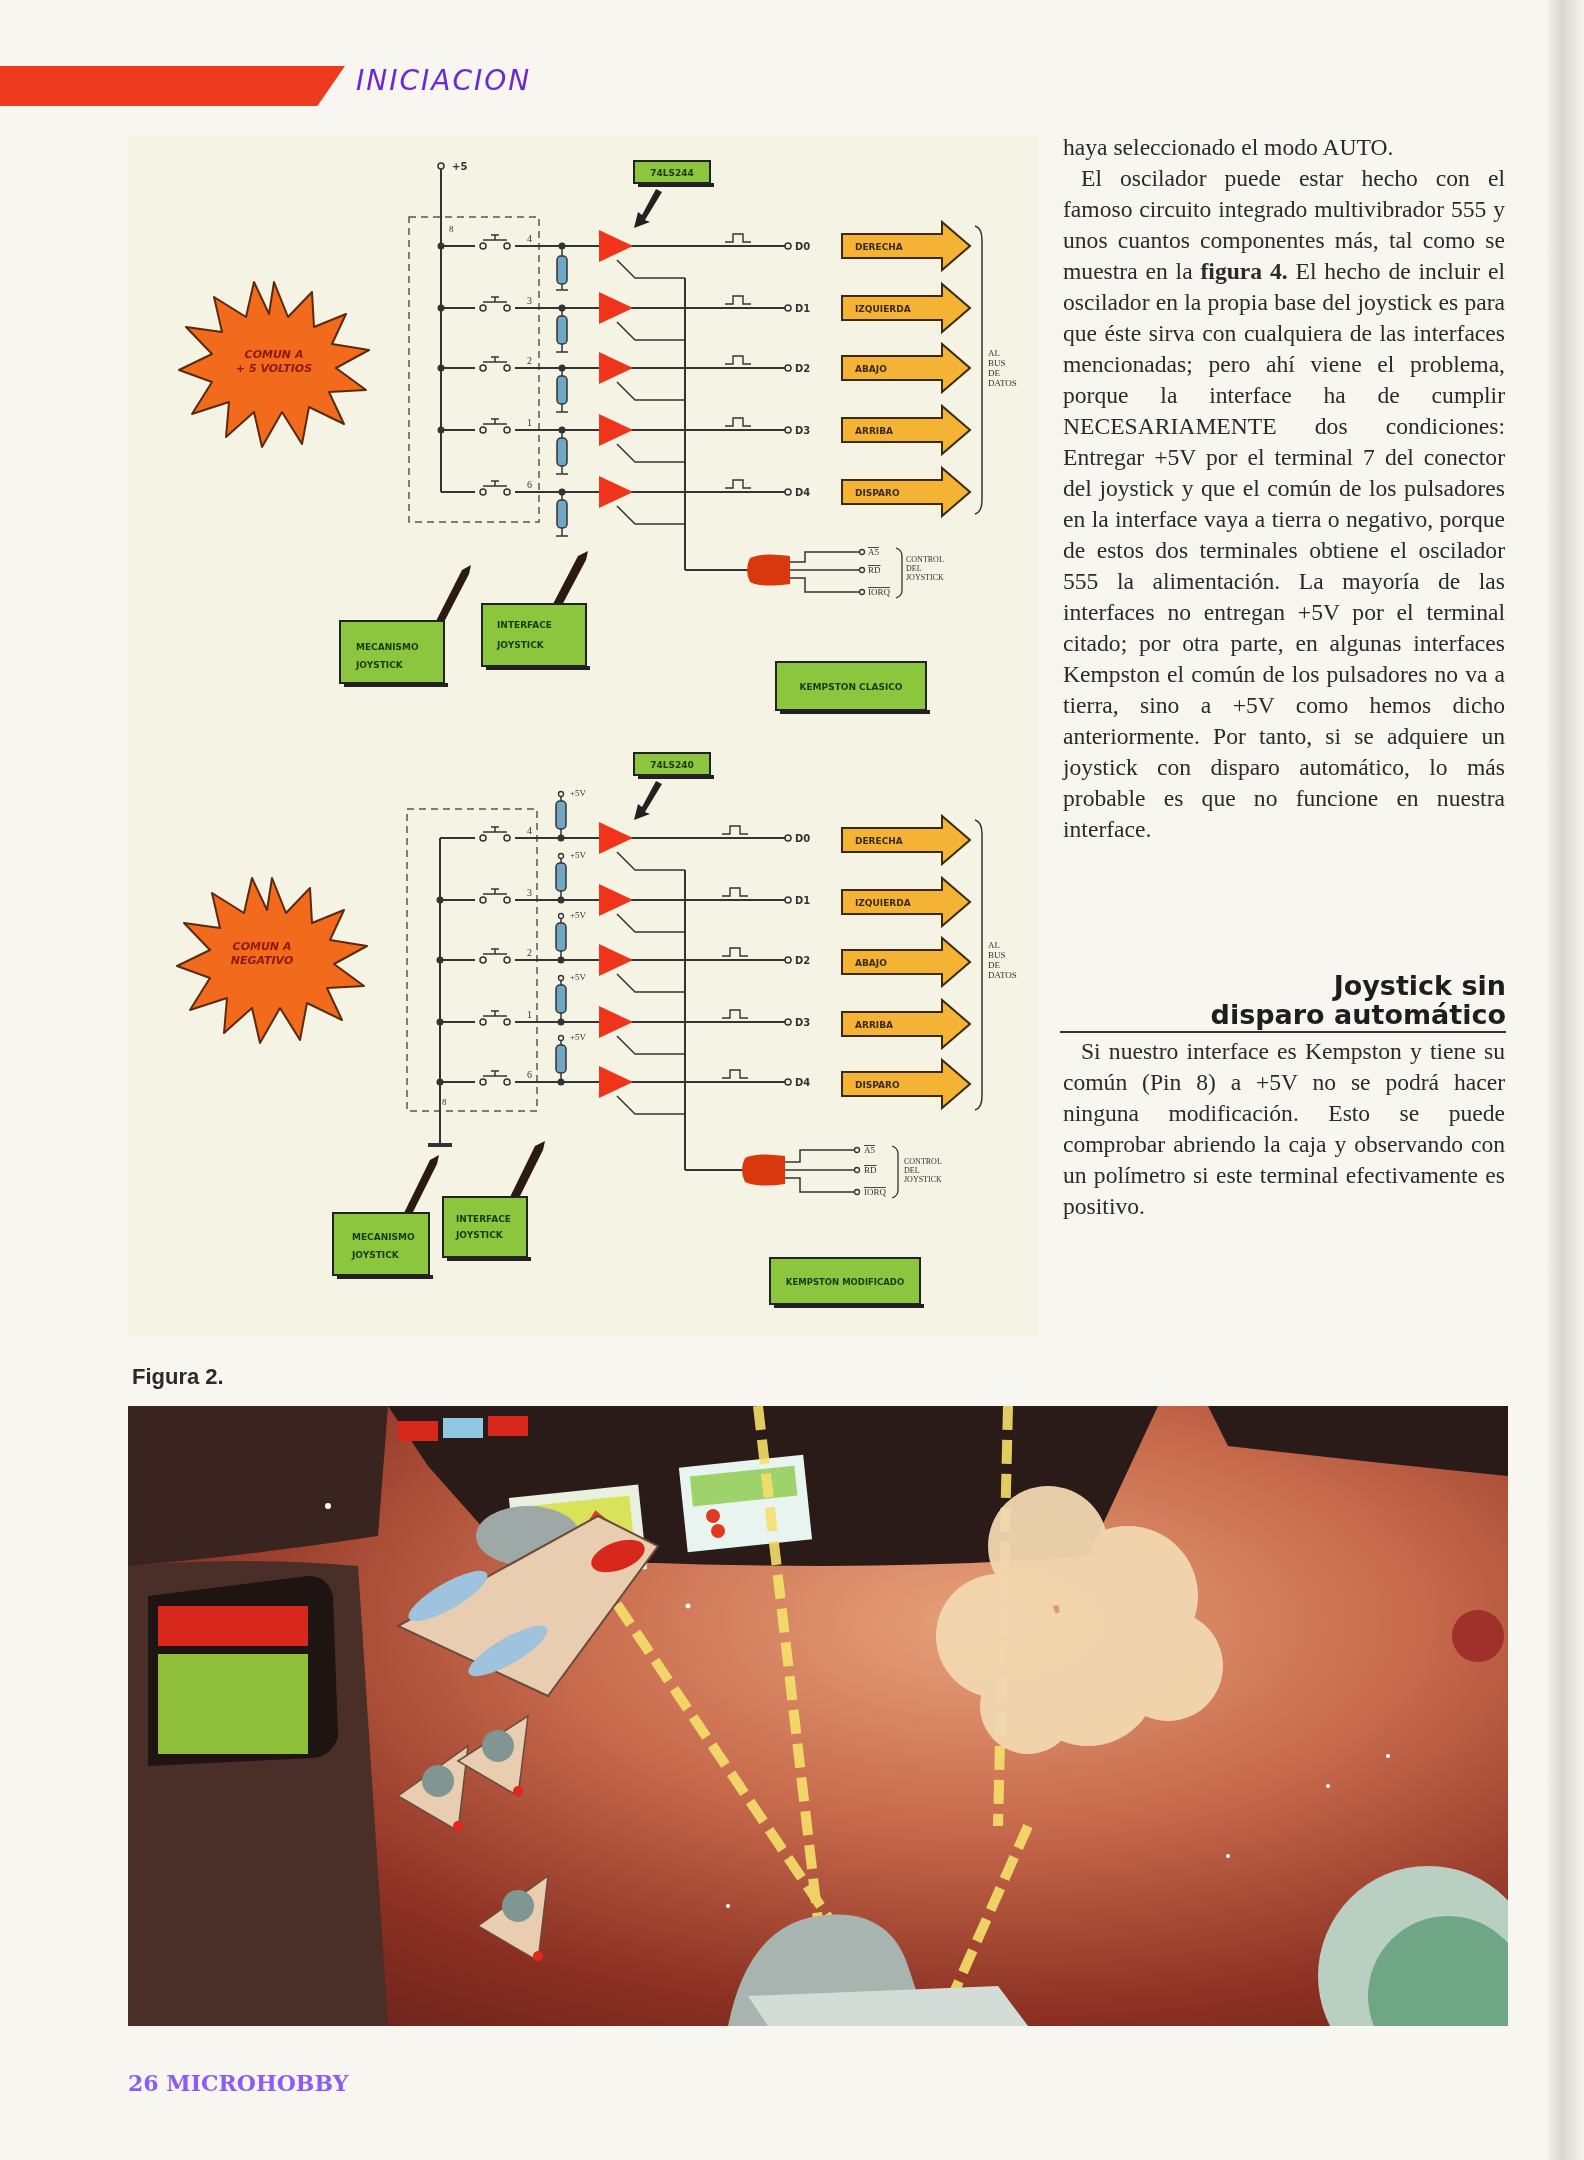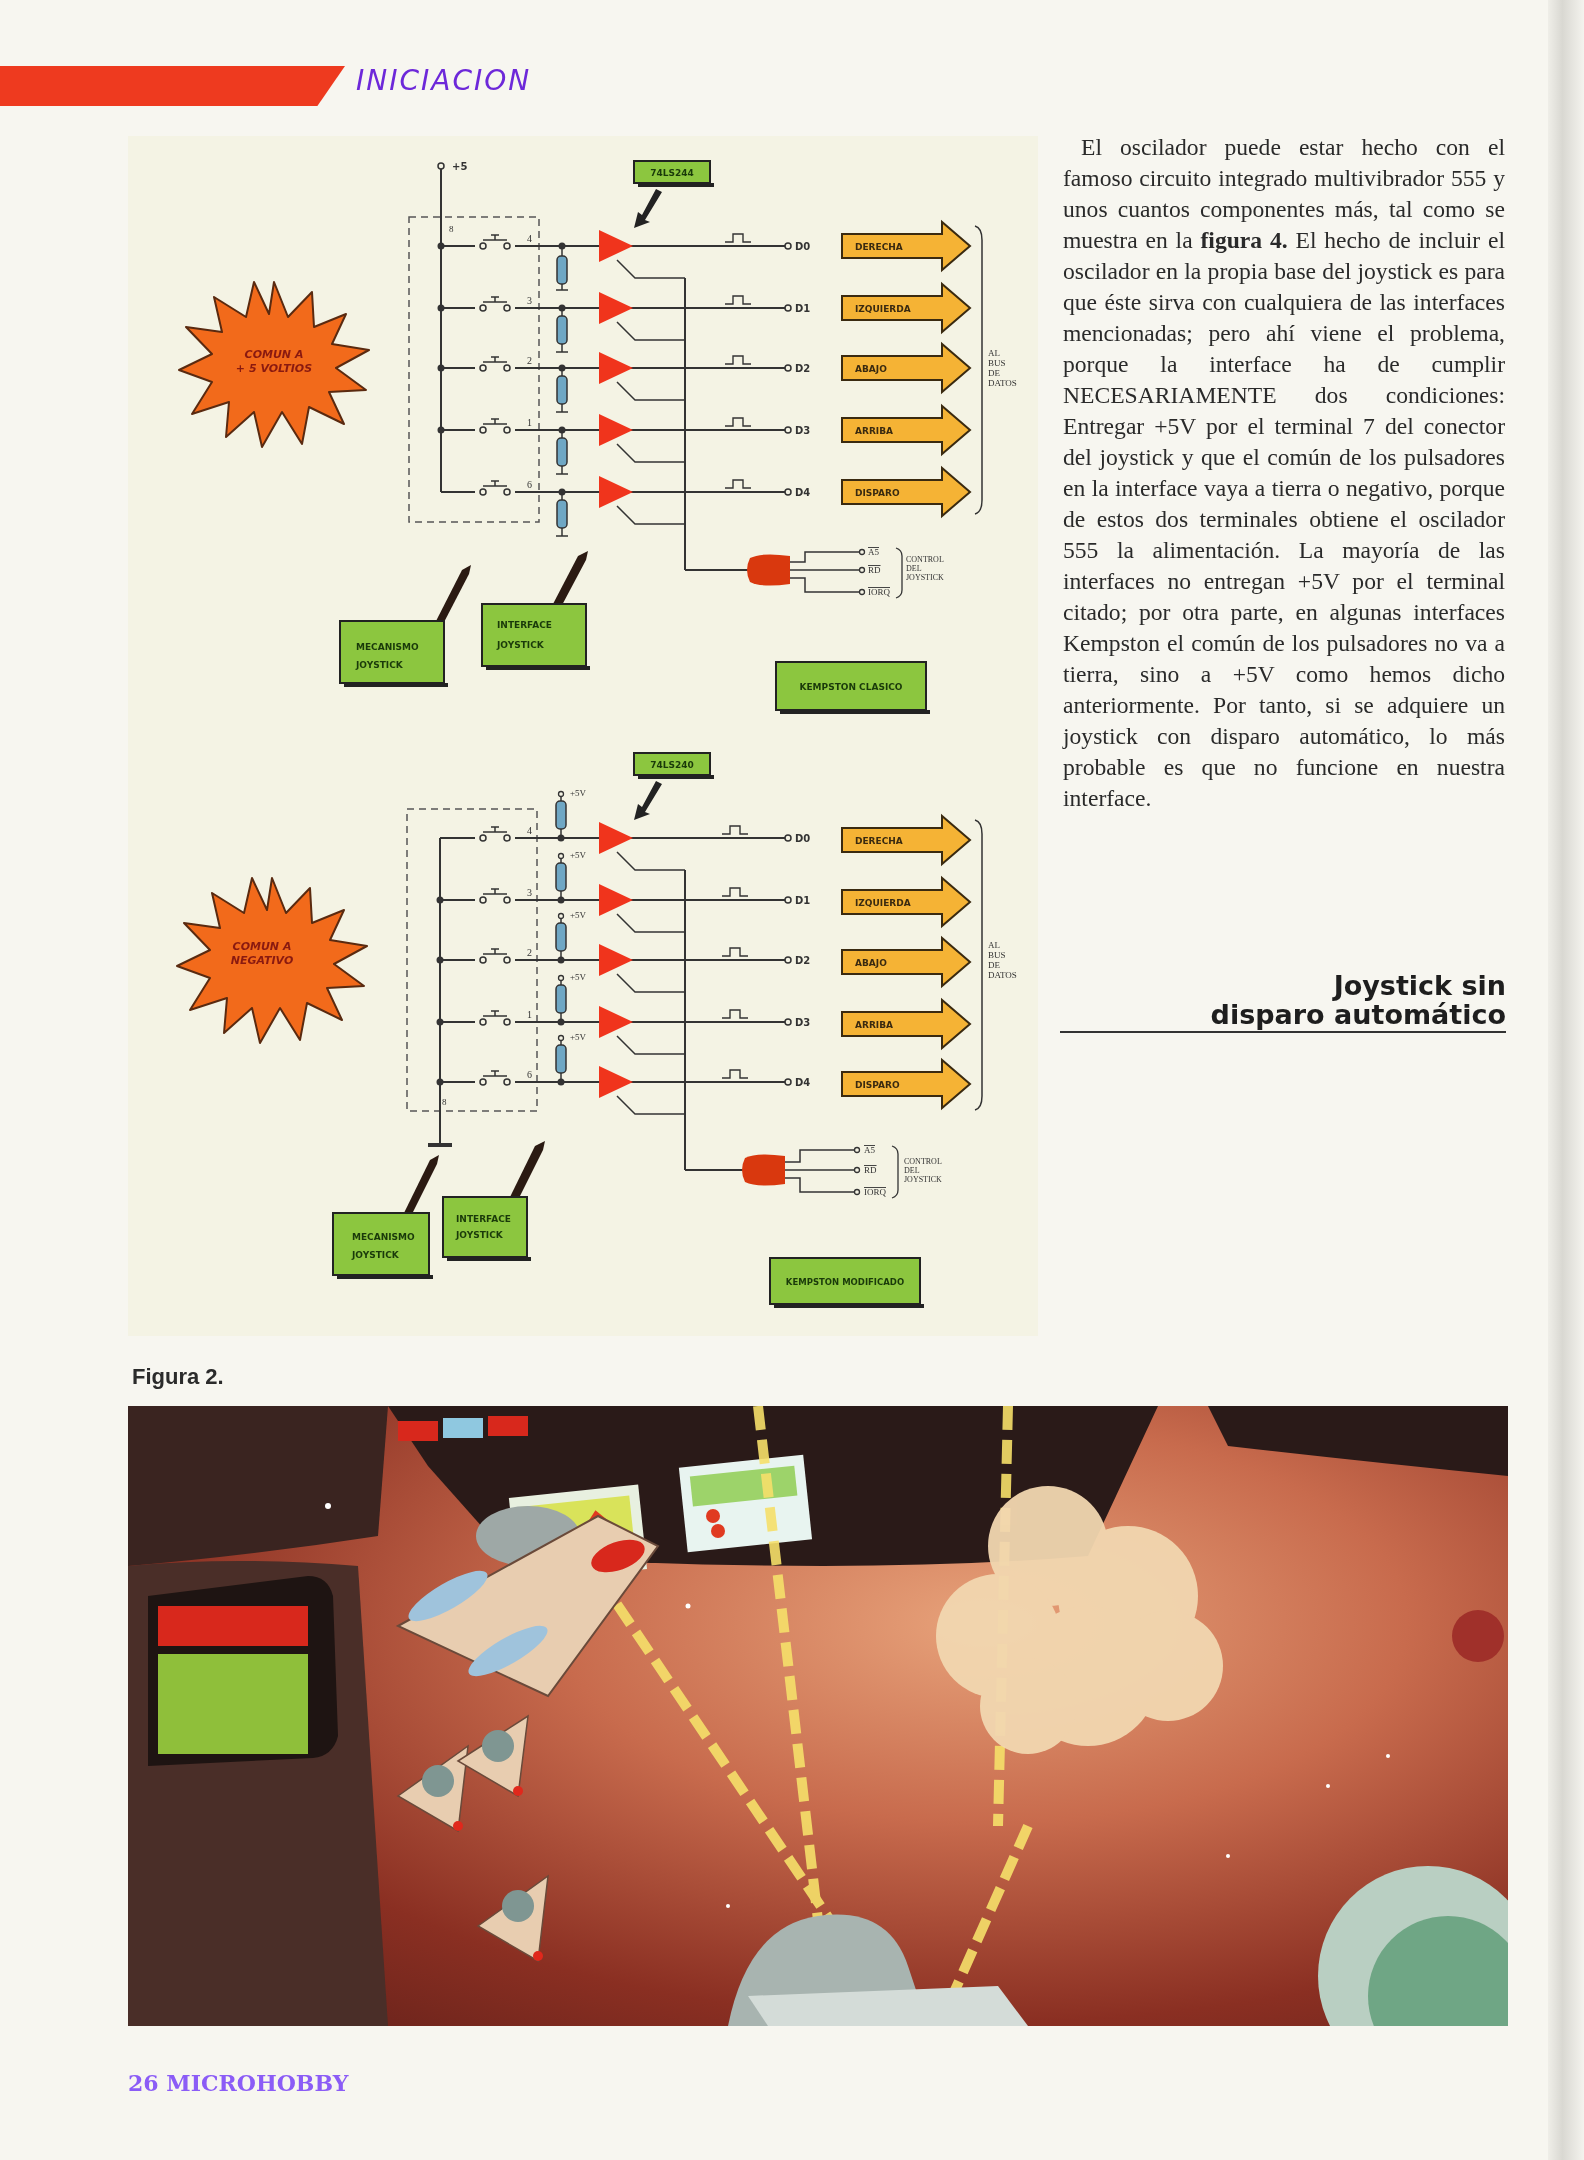--- a/index.html
+++ b/index.html
@@ -417,29 +417,31 @@
     <rect x="447" y="1257" width="84" height="4" fill="#222"></rect>
     <text class="lbl" x="456" y="1222" font-size="9" fill="#1a3a0a">INTERFACE</text>
     <text class="lbl" x="456" y="1238" font-size="9" fill="#1a3a0a">JOYSTICK</text>
     <rect x="770" y="1258" width="150" height="46" fill="#8cc63f" stroke="#222" stroke-width="2"></rect>
     <rect x="774" y="1304" width="150" height="4" fill="#222"></rect>
     <text class="lbl" x="845" y="1285" font-size="8.5" text-anchor="middle" fill="#1a3a0a">KEMPSTON  MODIFICADO</text>
   </g>
 </svg>
 
 <div class="col" style="top:132px;">
+  <p>haya seleccionado el modo AUTO.</p>
   <p class="ind"><span>El oscilador puede estar hecho con el famoso circuito integrado multivibrador 555 y unos cuantos componentes más, tal como se muestra en la </span><b>figura 4.</b><span> El hecho de incluir el oscilador en la propia base del joystick es para que éste sirva con cualquiera de las interfaces mencionadas; pero ahí viene el problema, porque la interface ha de cumplir NECESARIAMENTE dos condiciones: Entregar +5V por el terminal 7 del conector del joystick y que el común de los pulsadores en la interface vaya a tierra o negativo, porque de estos dos terminales obtiene el oscilador 555 la alimentación. La mayoría de las interfaces no entregan +5V por el terminal citado; por otra parte, en algunas interfaces Kempston el común de los pulsadores no va a tierra, sino a +5V como hemos dicho anteriormente. Por tanto, si se adquiere un joystick con disparo automático, lo más probable es que no funcione en nuestra interface.</span></p>
 </div>
 
 <div class="subhead">
   <div>Joystick sin</div>
   <div>disparo automático</div>
 </div>
 
 <div class="col" style="top:1036px;">
+  <p class="ind">Si nuestro interface es Kempston y tiene su común (Pin 8) a +5V no se podrá hacer ninguna modificación. Esto se puede comprobar abriendo la caja y observando con un polímetro si este terminal efectivamente es positivo.</p>
 </div>
 
 <div class="caption">Figura 2.</div>
 
 <div class="illus">
   <svg width="1380" height="620" viewBox="0 0 1380 620" xmlns="http://www.w3.org/2000/svg">
 
     <path d="M0,0 L260,0 L250,130 Q120,150 0,160 Z" fill="#3a2420"></path>
     <path d="M0,160 Q110,150 230,160 L260,620 L0,620 Z" fill="#4a2e28"></path>
     <path d="M20,190 L180,170 Q200,170 205,190 L210,330 Q205,350 185,352 L20,360 Z" fill="#1e1412"></path>

